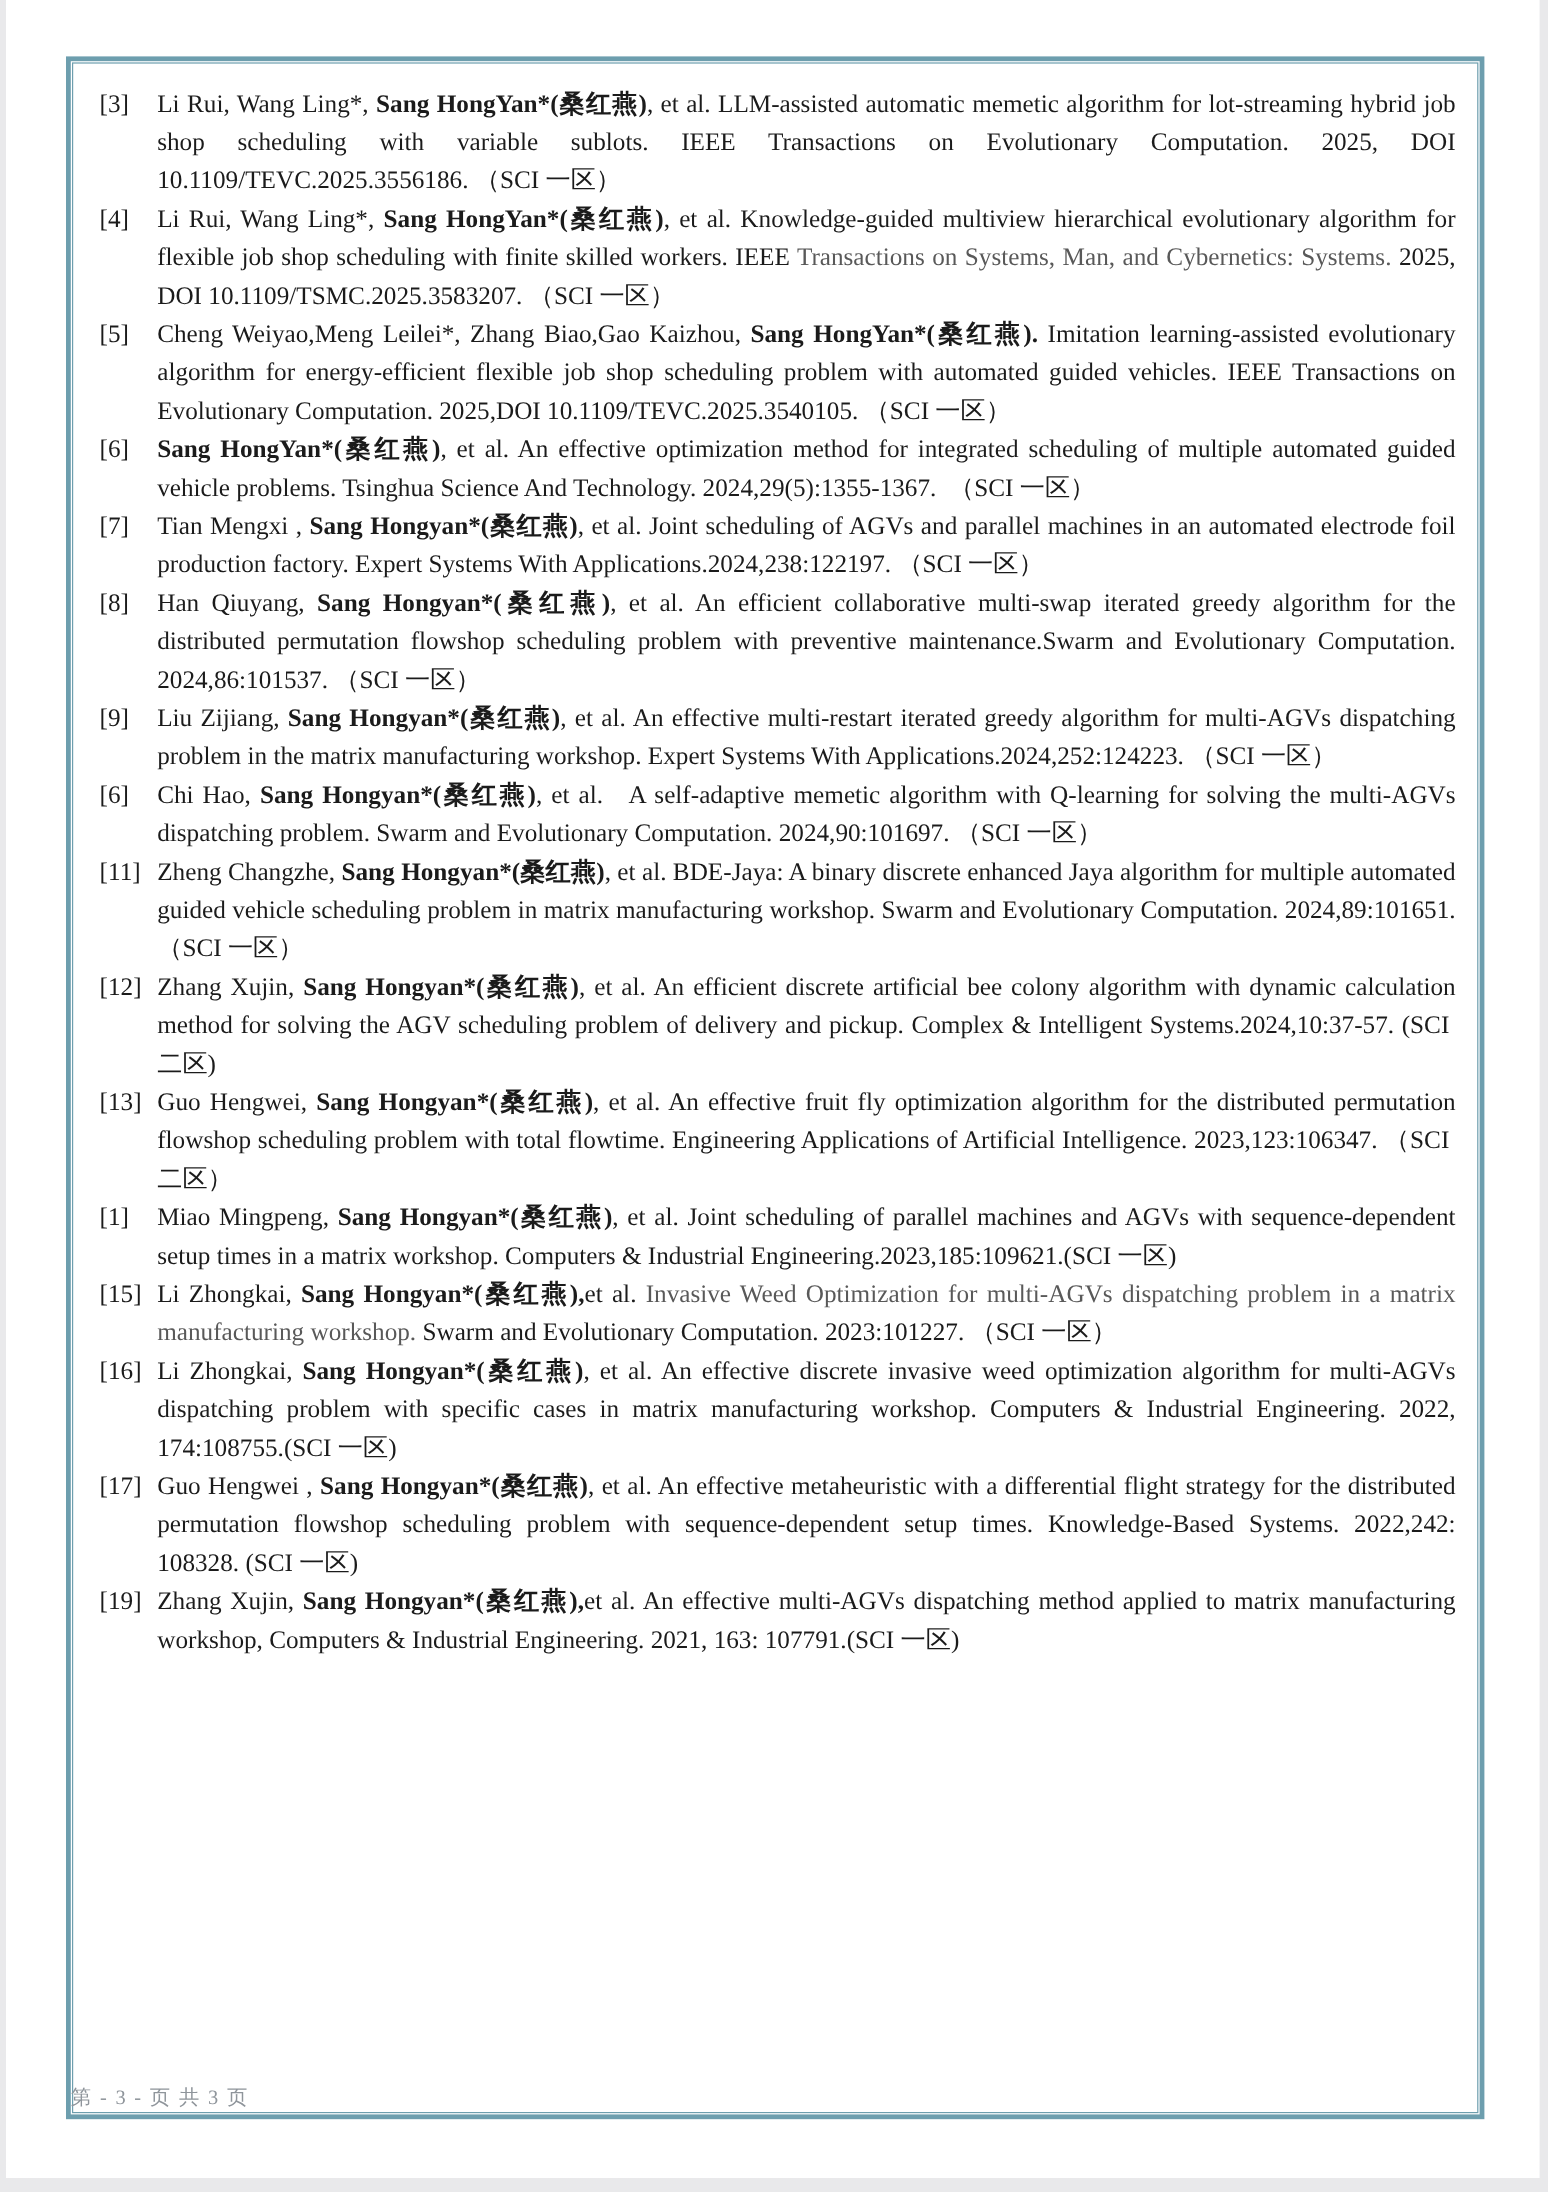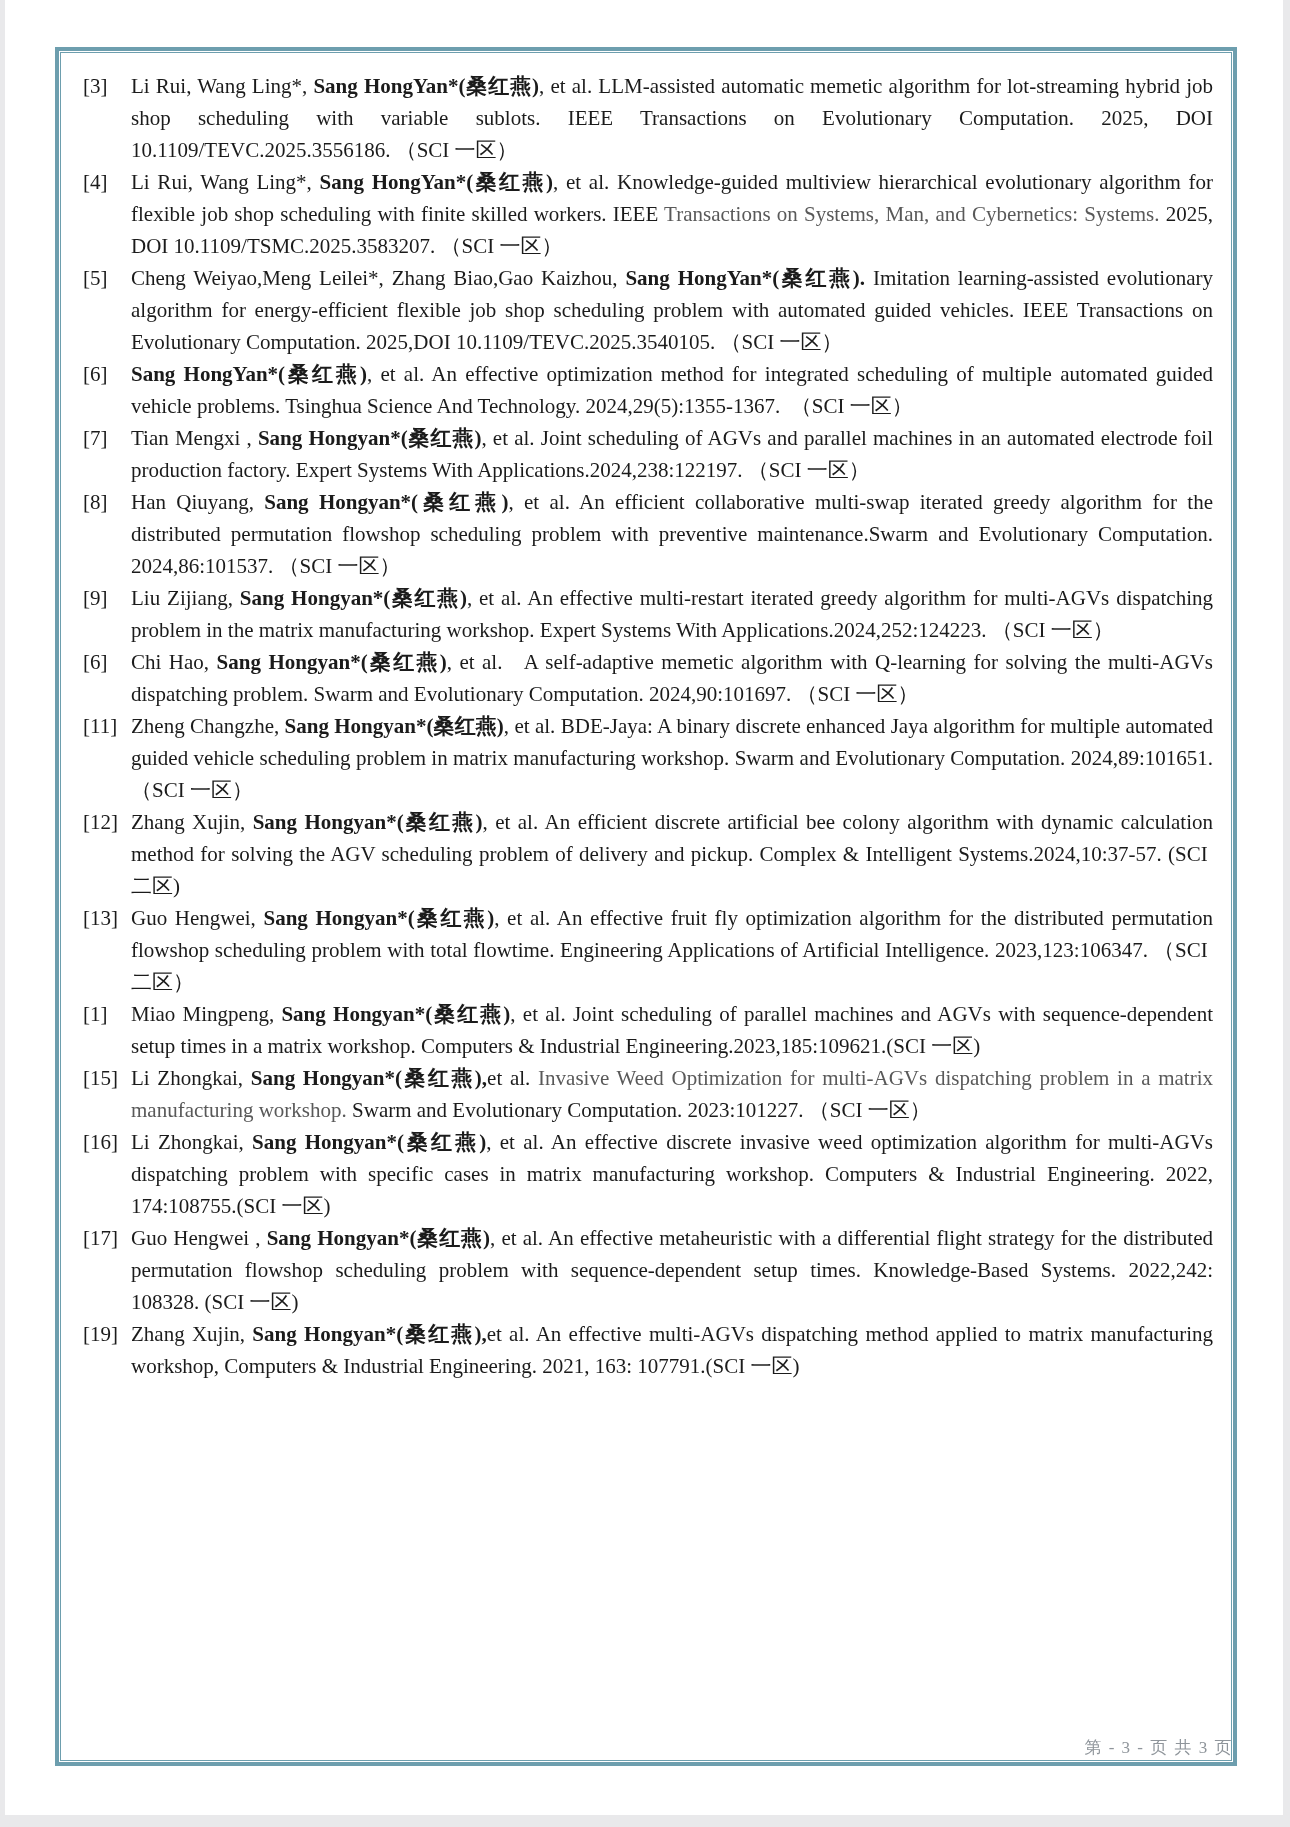--- a/index.html
+++ b/index.html
@@ -61,21 +61,21 @@
     white-space: nowrap;
   }
   .seg-normal { font-weight: normal; }
   .seg-bold   { font-weight: bold; }
   .seg-muted  { color: #595959; }
   .footer {
     position: absolute;
     left: 0;
     top: 1685px;
     width: 100%;
-    text-align: right;
+    text-align: left;
     font-size: 17px;
     letter-spacing: 1.5px;
     color: #8f959b;
   }
 </style>
 </head>
 <body>
 
 <div class="page">
   <div class="frame">

